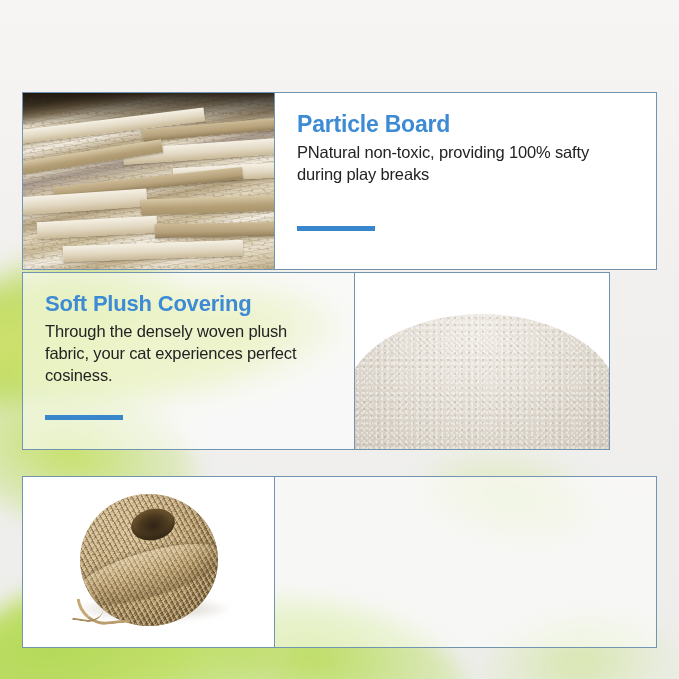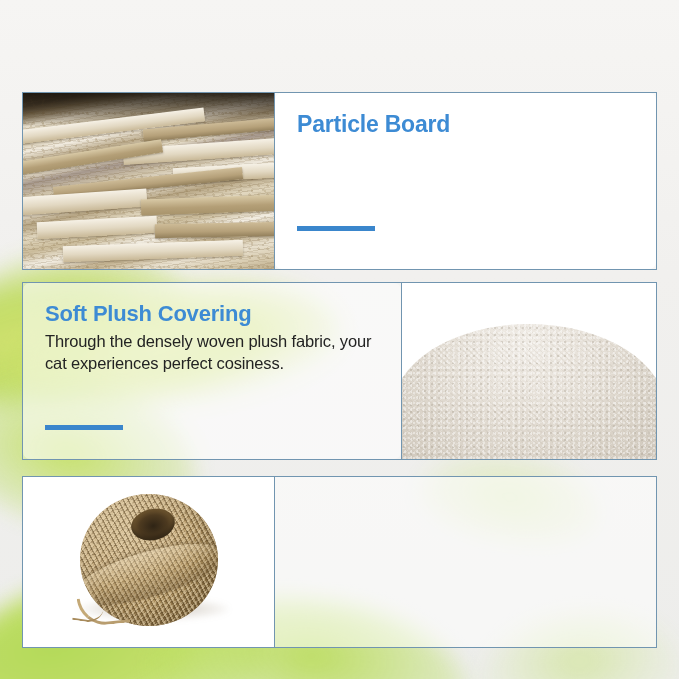--- a/index.html
+++ b/index.html
@@ -94,29 +94,28 @@
 
   
   .card {
     position: absolute;
     display: flex;
     border: 1px solid #7195b0;
     box-sizing: border-box;
     background: rgba(255,255,255,.55);
   }
   .card-1 { left: 22px; top: 92px;  width: 635px; height: 178px; }
-  .card-2 { left: 22px; top: 282px; width: 635px; height: 178px; background: rgba(255,255,255,.33); }
+  .card-2 { left: 22px; top: 272px; width: 588px; height: 178px; background: rgba(255,255,255,.33); }
   .card-3 { left: 22px; top: 476px; width: 635px; height: 172px; }
 
   .panel-text {
     position: relative;
     box-sizing: border-box;
     flex: 1 1 auto;
     padding: 18px 22px 4px 22px;
-    border-radius: 7px;
   }
   .card-1 .panel-text, .card-3 .panel-text { background: #ffffff; }
   .card-2 .panel-text { background: rgba(255,255,255,.40); }
 
   .panel-img {
     position: relative;
     box-sizing: border-box;
     overflow: hidden;
     background: #ffffff;
   }
@@ -333,20 +332,21 @@
         <div class="pb-plank dark" style="left:30px; top:84px; width:190px; height:12px; transform:rotate(-6deg);"></div>
         <div class="pb-plank" style="left:-6px; top:100px; width:130px; height:18px; transform:rotate(-4deg);"></div>
         <div class="pb-plank edge" style="left:118px; top:104px; width:145px; height:16px; transform:rotate(-2deg);"></div>
         <div class="pb-plank" style="left:14px; top:126px; width:120px; height:17px; transform:rotate(-3deg);"></div>
         <div class="pb-plank dark" style="left:132px; top:130px; width:130px; height:14px; transform:rotate(-1deg);"></div>
         <div class="pb-plank" style="left:40px; top:150px; width:180px; height:16px; transform:rotate(-2deg);"></div>
       </div>
     </div>
     <div class="panel-text">
       <h3 class="card-title">Particle Board</h3>
+      <p class="card-body">PNatural non-toxic, providing 100% safty during play breaks</p>
       <div class="accent-bar"></div>
     </div>
   </div>
 
   <div class="card card-2">
     <div class="panel-text">
       <h3 class="card-title">Soft Plush Covering</h3>
       <p class="card-body">Through the densely woven plush fabric, your cat experiences perfect cosiness.</p>
       <div class="accent-bar"></div>
     </div>

